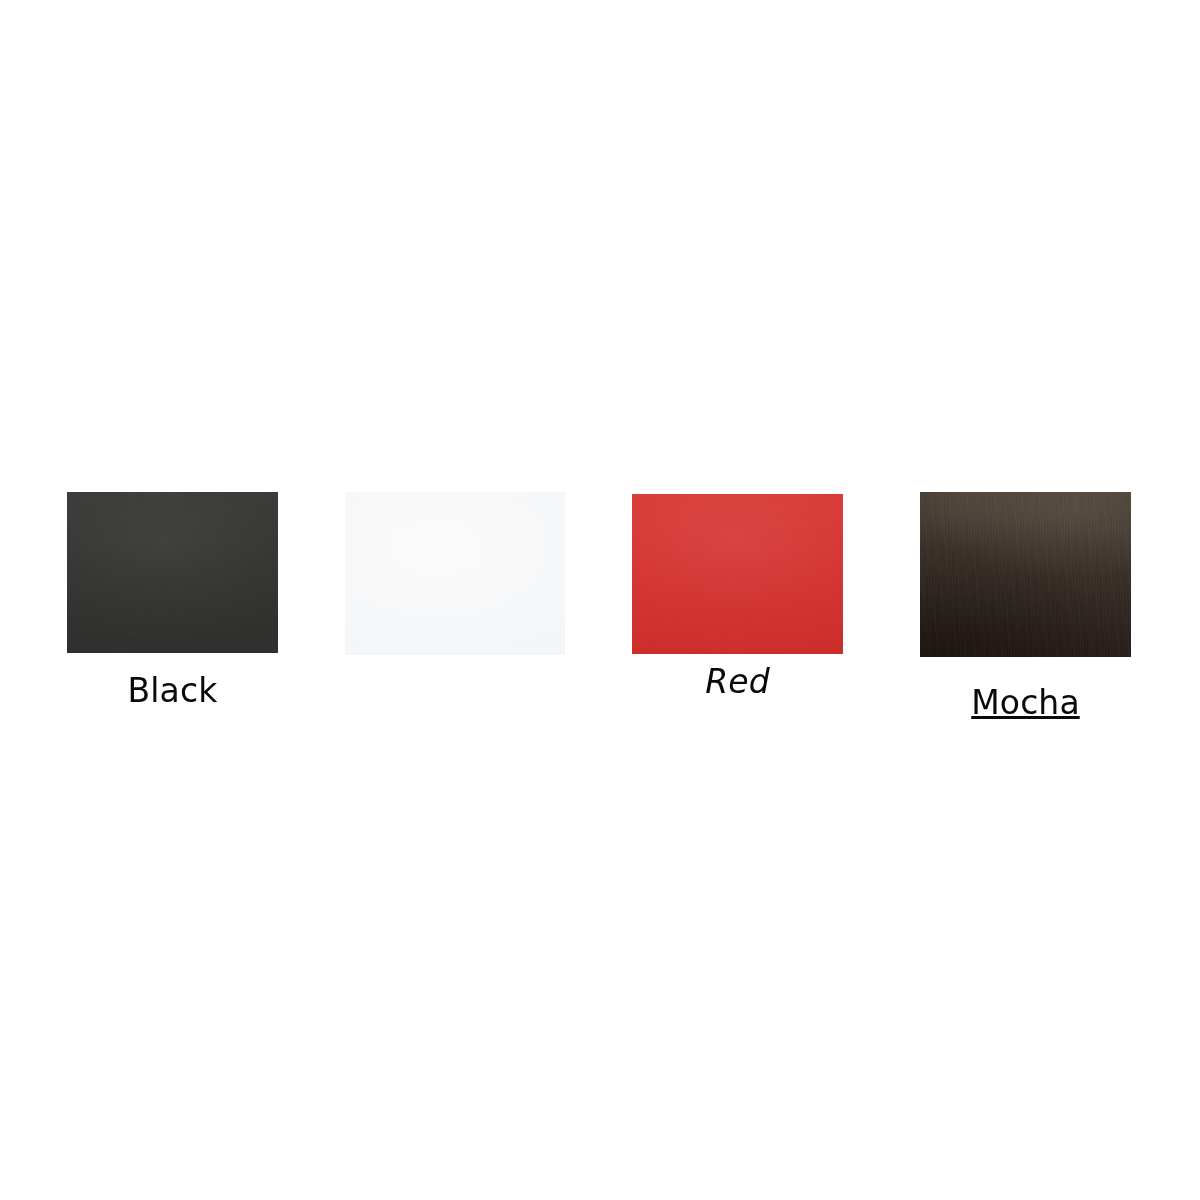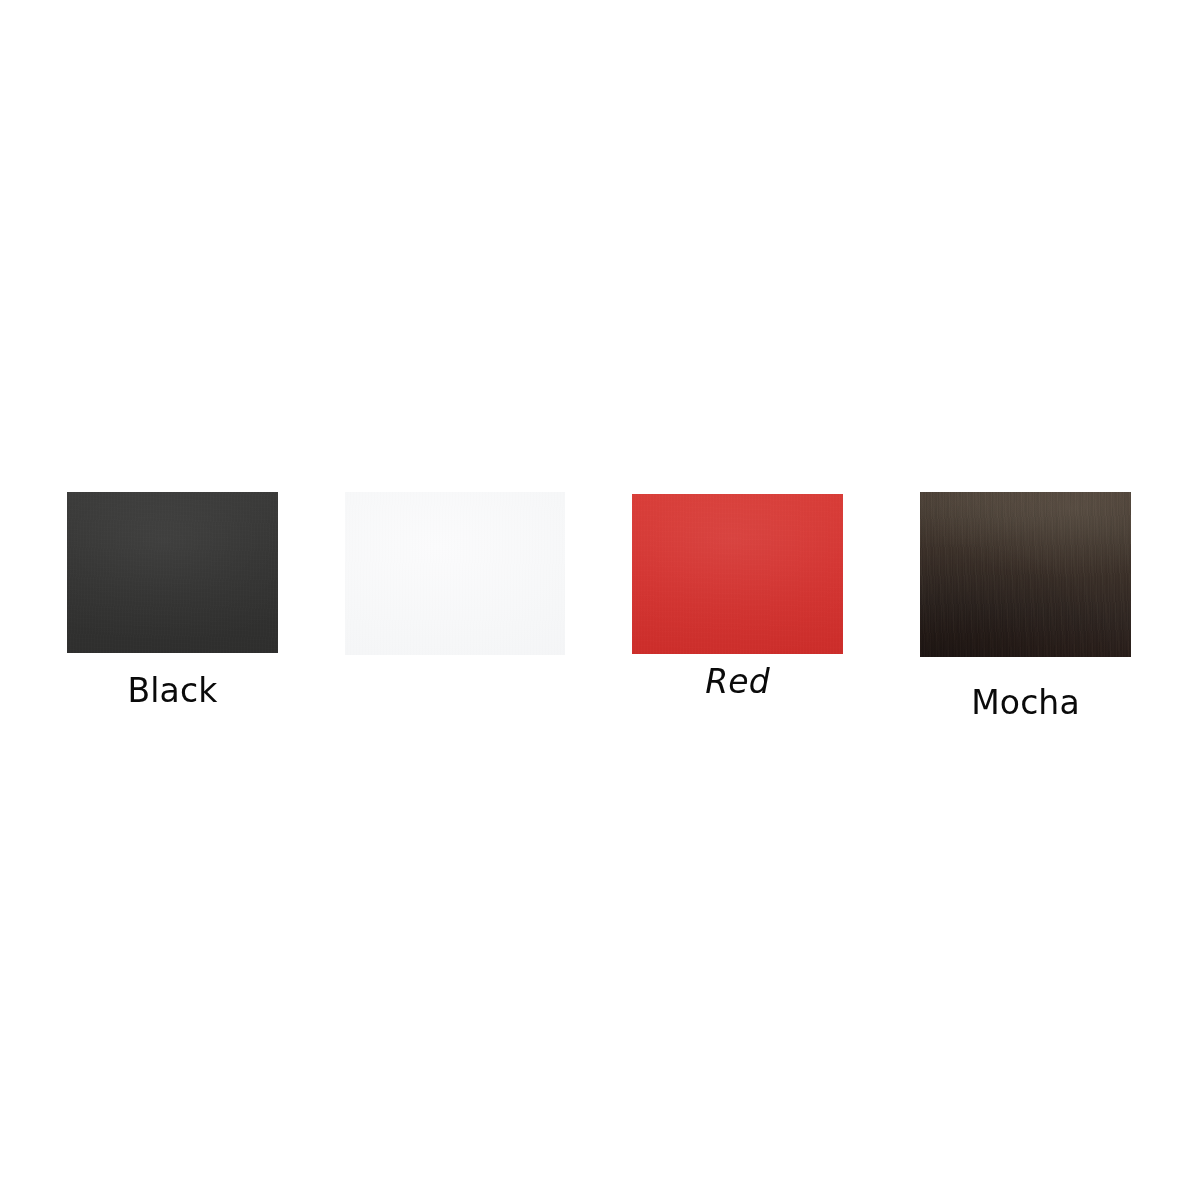--- a/index.html
+++ b/index.html
@@ -215,16 +215,16 @@
   </div>
 
   <div class="swatch-item" style="left:920px; top:492px; width:211px; height:236px;">
     <div class="swatch-chip chip-mocha" style="width:211px; height:165px;">
       <div class="swatch-chip-fill"></div>
       <div class="grain"></div>
       <div class="grain-wave"></div>
       <div class="sheen"></div>
       <div class="vignette"></div>
     </div>
-    <div class="swatch-label" style="left:0; top:194px; width:211px;">Mocha</div>
+    <div class="swatch-label" style="left:0; top:194px; width:211px;text-decoration:underline;">Mocha</div>
   </div>
 
 </div>
 
 </body></html>

